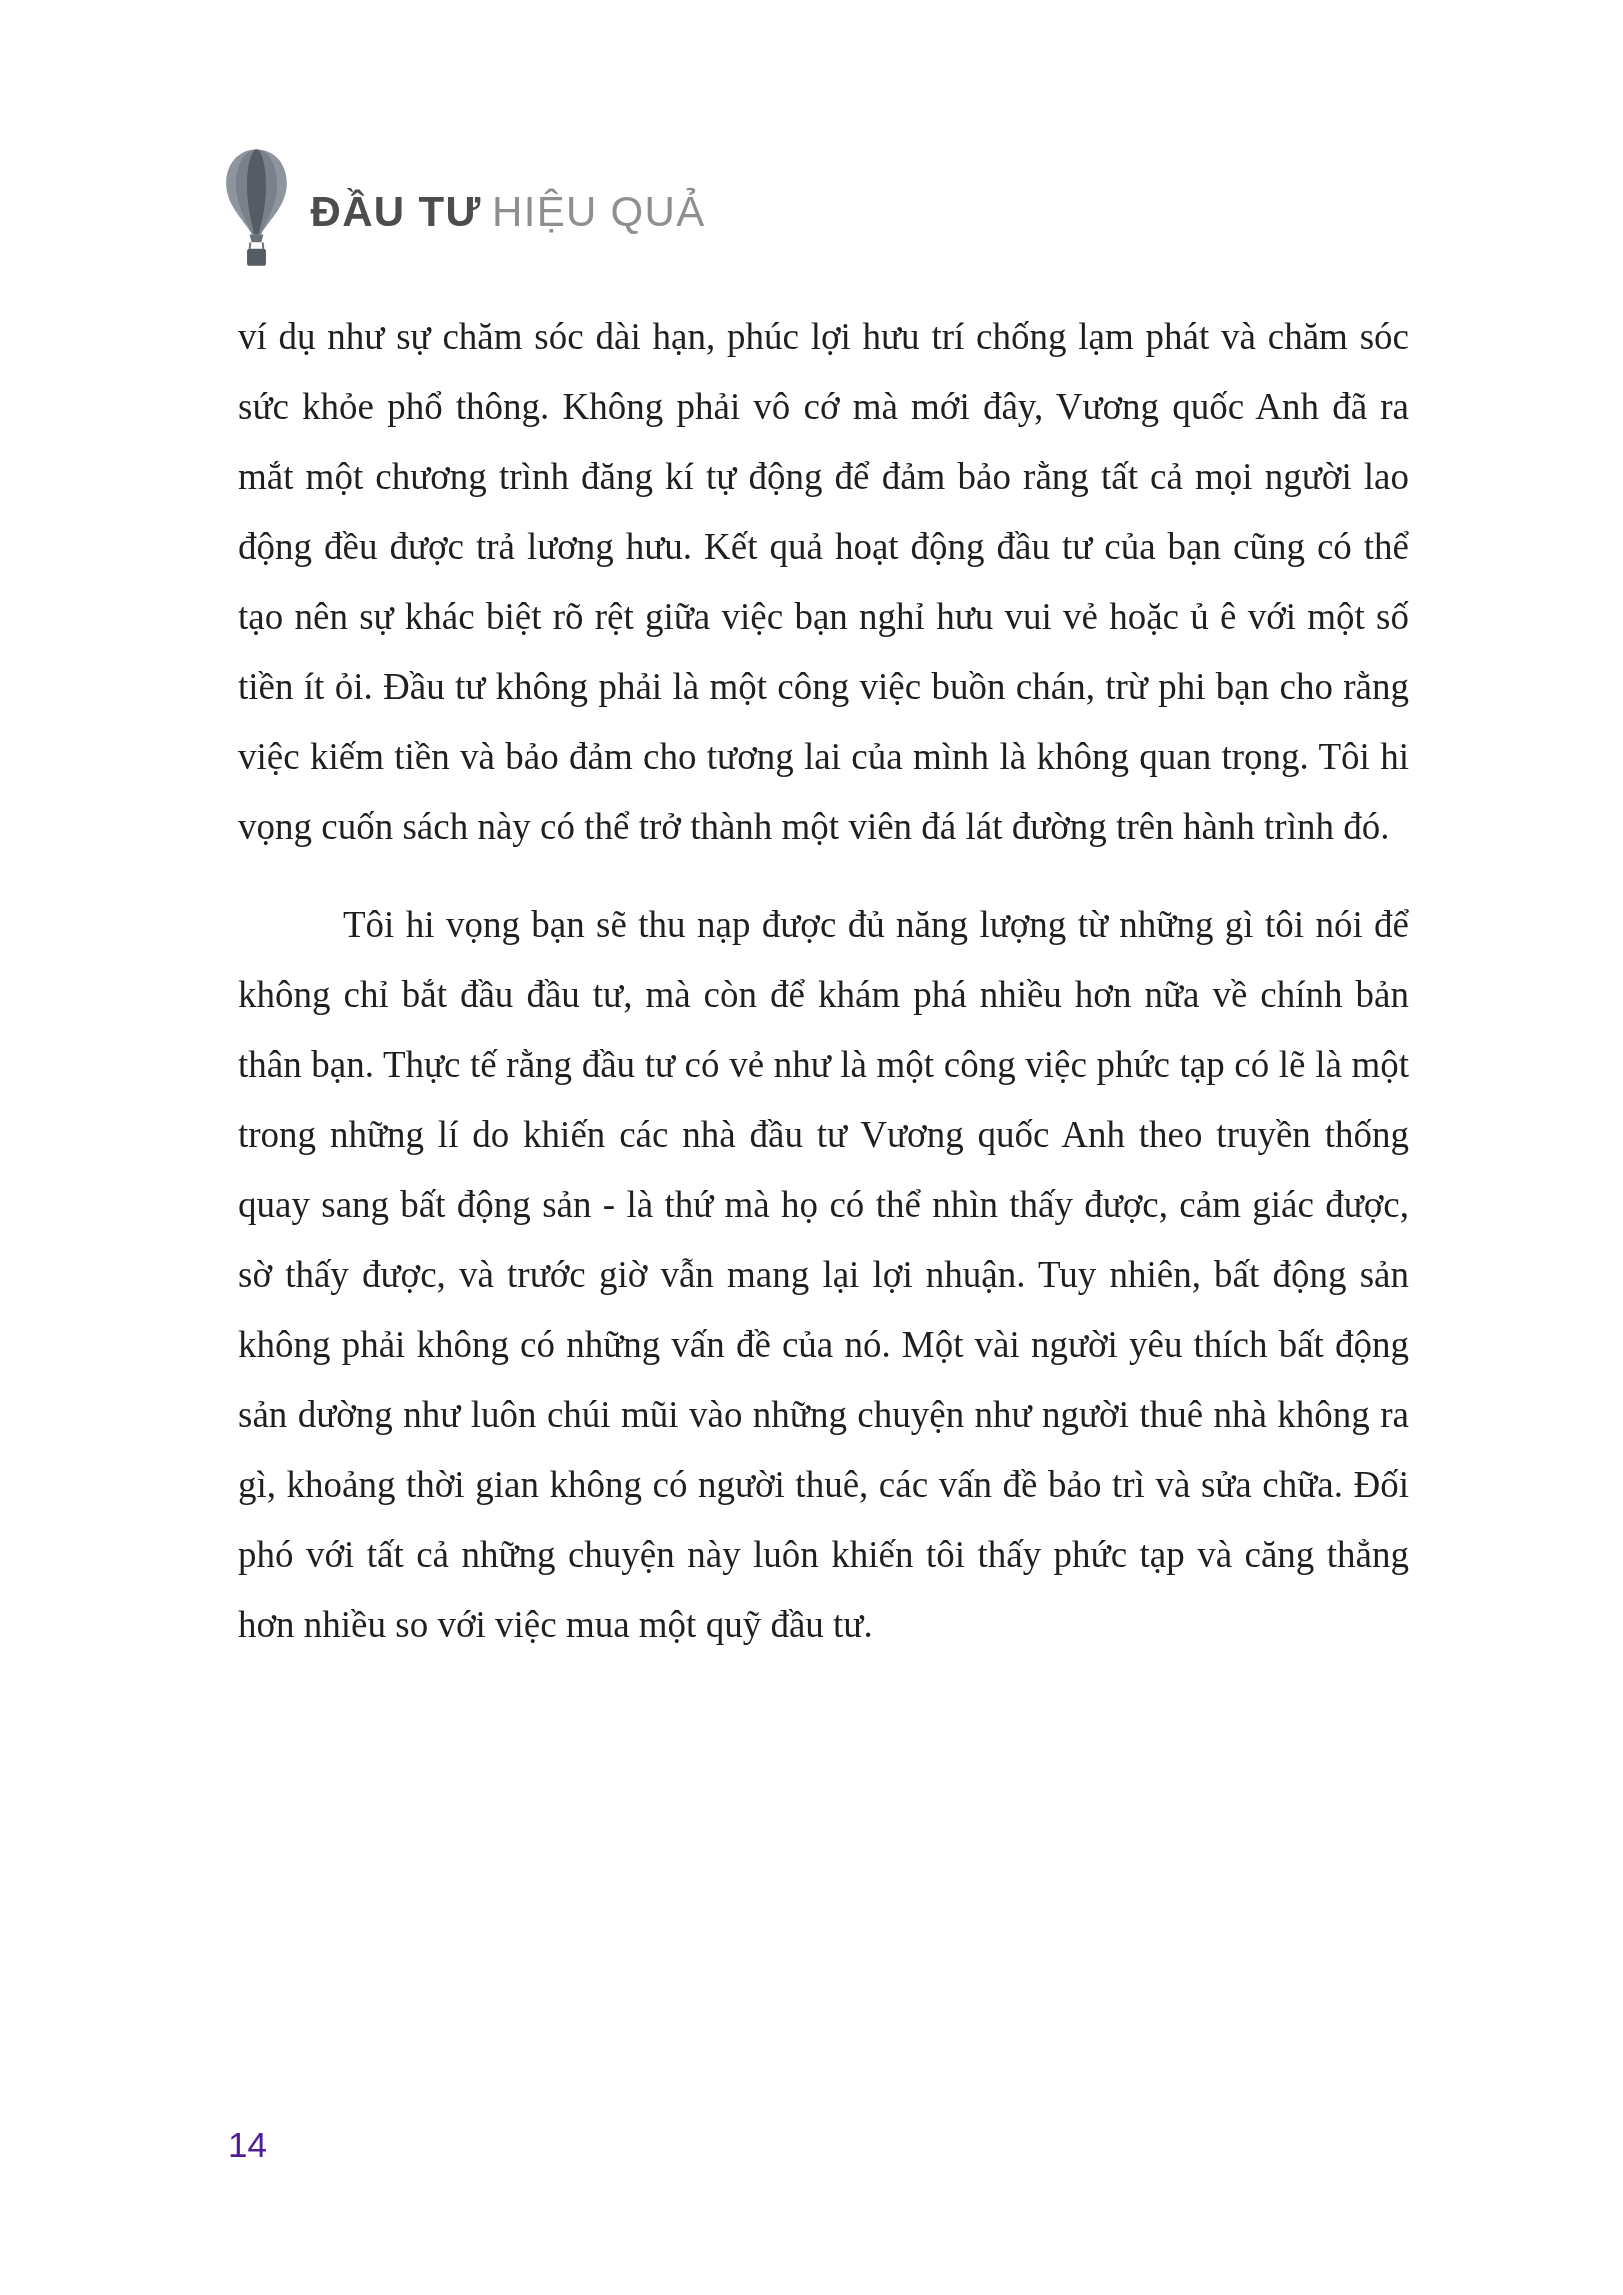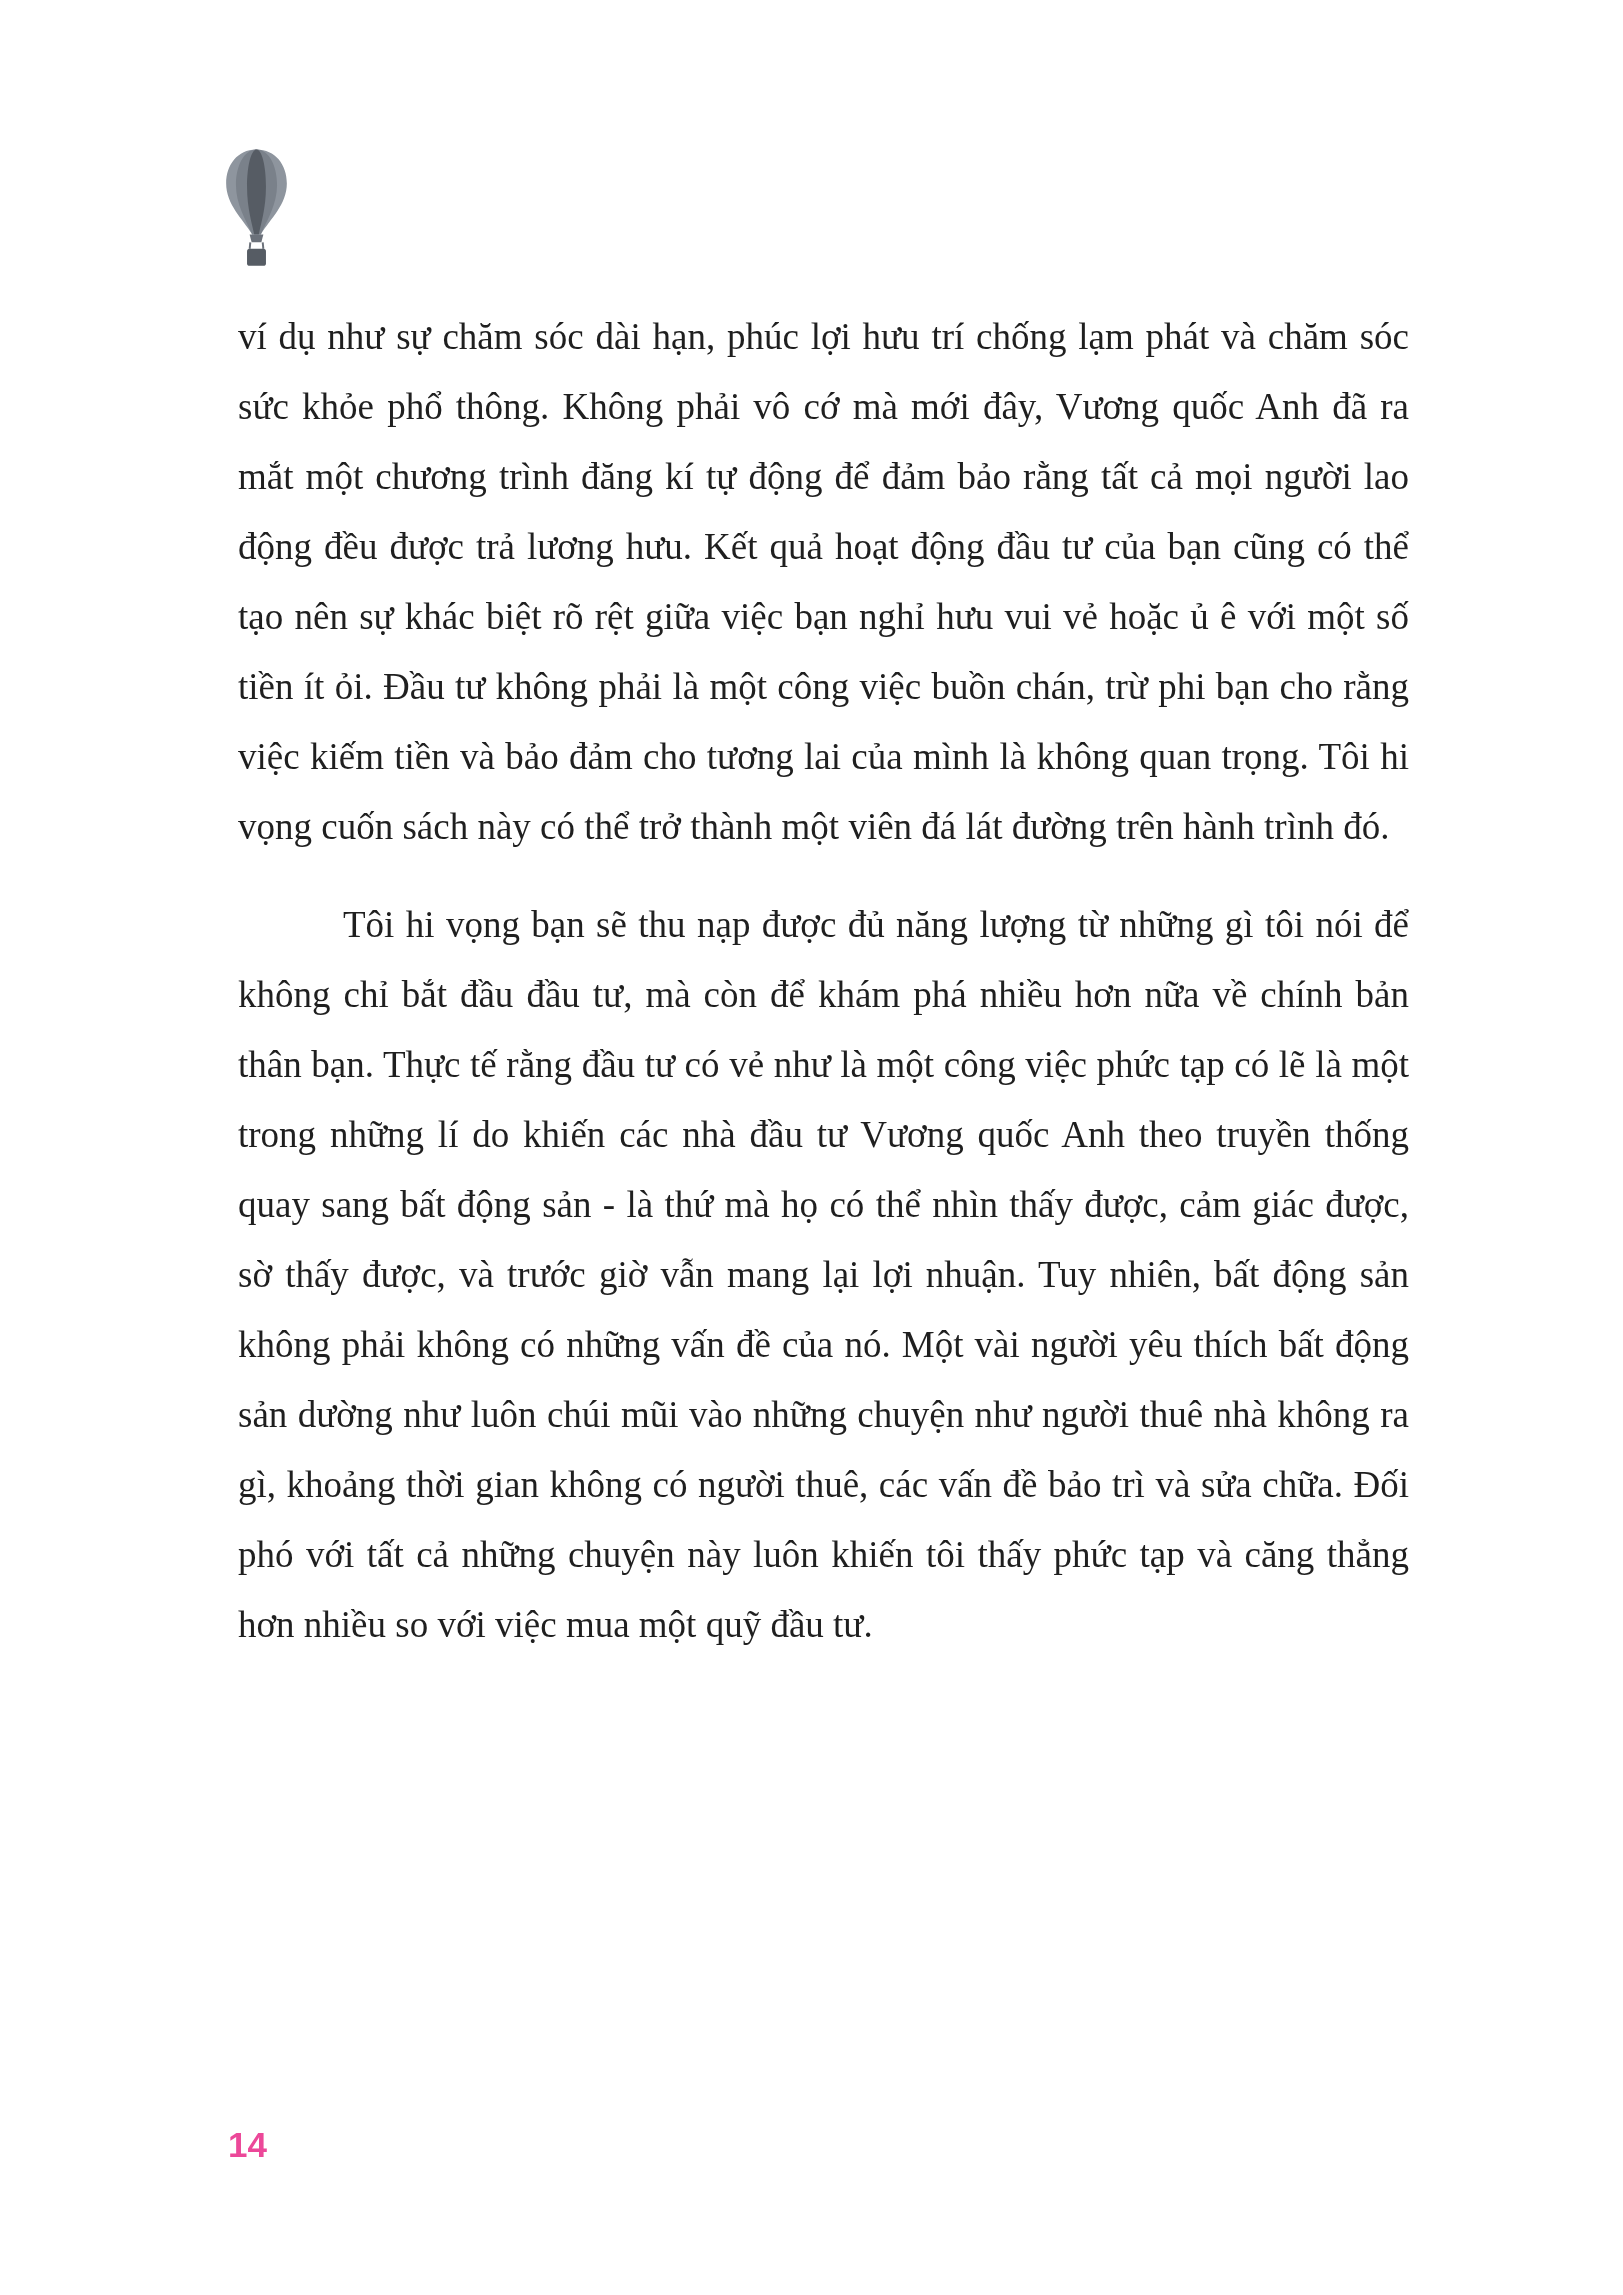--- a/index.html
+++ b/index.html
@@ -61,22 +61,21 @@
   }
   .content p.indented {
     text-indent: 105px;
   }
   .page-number {
     position: absolute;
     left: 228px;
     top: 2125px;
     font-family: "Liberation Sans", sans-serif;
     font-size: 35px;
-    color: #ec4899;
-    font-weight: bold;
+    color: #4c1d95;
   }
 </style>
 </head>
 <body>
 
 <div class="page">
 
   <div class="header">
     <svg class="balloon-icon" viewBox="0 0 105 190" aria-hidden="true">
 
@@ -86,20 +85,23 @@
       <path d="M52.5 4 C72 4 84 30 84 58 C84 88 69 112 59 134 L52.5 134 Z" fill="#7a818a"></path>
 
       <path d="M52.5 4 C44 4 38 30 38 60 C38 95 46 118 49 134 L56 134 C59 118 67 95 67 60 C67 30 61 4 52.5 4 Z" fill="#565c64"></path>
 
       <path d="M42 134 L63 134 L60 146 L45 146 Z" fill="#6b717a"></path>
 
       <rect x="38" y="156" width="29" height="26" rx="4" fill="#565c64"></rect>
       <line x1="43" y1="146" x2="42" y2="156" stroke="#6b717a" stroke-width="3"></line>
       <line x1="62" y1="146" x2="63" y2="156" stroke="#6b717a" stroke-width="3"></line>
     </svg>
+    <div class="header-title">
+      <span class="t-bold">ĐẦU TƯ</span><span class="t-light">HIỆU QUẢ</span>
+    </div>
   </div>
 
   <div class="content">
     <p>ví dụ như sự chăm sóc dài hạn, phúc lợi hưu trí chống lạm phát và chăm sóc sức khỏe phổ thông. Không phải vô cớ mà mới đây, Vương quốc Anh đã ra mắt một chương trình đăng kí tự động để đảm bảo rằng tất cả mọi người lao động đều được trả lương hưu. Kết quả hoạt động đầu tư của bạn cũng có thể tạo nên sự khác biệt rõ rệt giữa việc bạn nghỉ hưu vui vẻ hoặc ủ ê với một số tiền ít ỏi. Đầu tư không phải là một công việc buồn chán, trừ phi bạn cho rằng việc kiếm tiền và bảo đảm cho tương lai của mình là không quan trọng. Tôi hi vọng cuốn sách này có thể trở thành một viên đá lát đường trên hành trình đó.</p>
     <p class="indented">Tôi hi vọng bạn sẽ thu nạp được đủ năng lượng từ những gì tôi nói để không chỉ bắt đầu đầu tư, mà còn để khám phá nhiều hơn nữa về chính bản thân bạn. Thực tế rằng đầu tư có vẻ như là một công việc phức tạp có lẽ là một trong những lí do khiến các nhà đầu tư Vương quốc Anh theo truyền thống quay sang bất động sản - là thứ mà họ có thể nhìn thấy được, cảm giác được, sờ thấy được, và trước giờ vẫn mang lại lợi nhuận. Tuy nhiên, bất động sản không phải không có những vấn đề của nó. Một vài người yêu thích bất động sản dường như luôn chúi mũi vào những chuyện như người thuê nhà không ra gì, khoảng thời gian không có người thuê, các vấn đề bảo trì và sửa chữa. Đối phó với tất cả những chuyện này luôn khiến tôi thấy phức tạp và căng thẳng hơn nhiều so với việc mua một quỹ đầu tư.</p>
   </div>
 
   <div class="page-number">14</div>
 
 </div>

